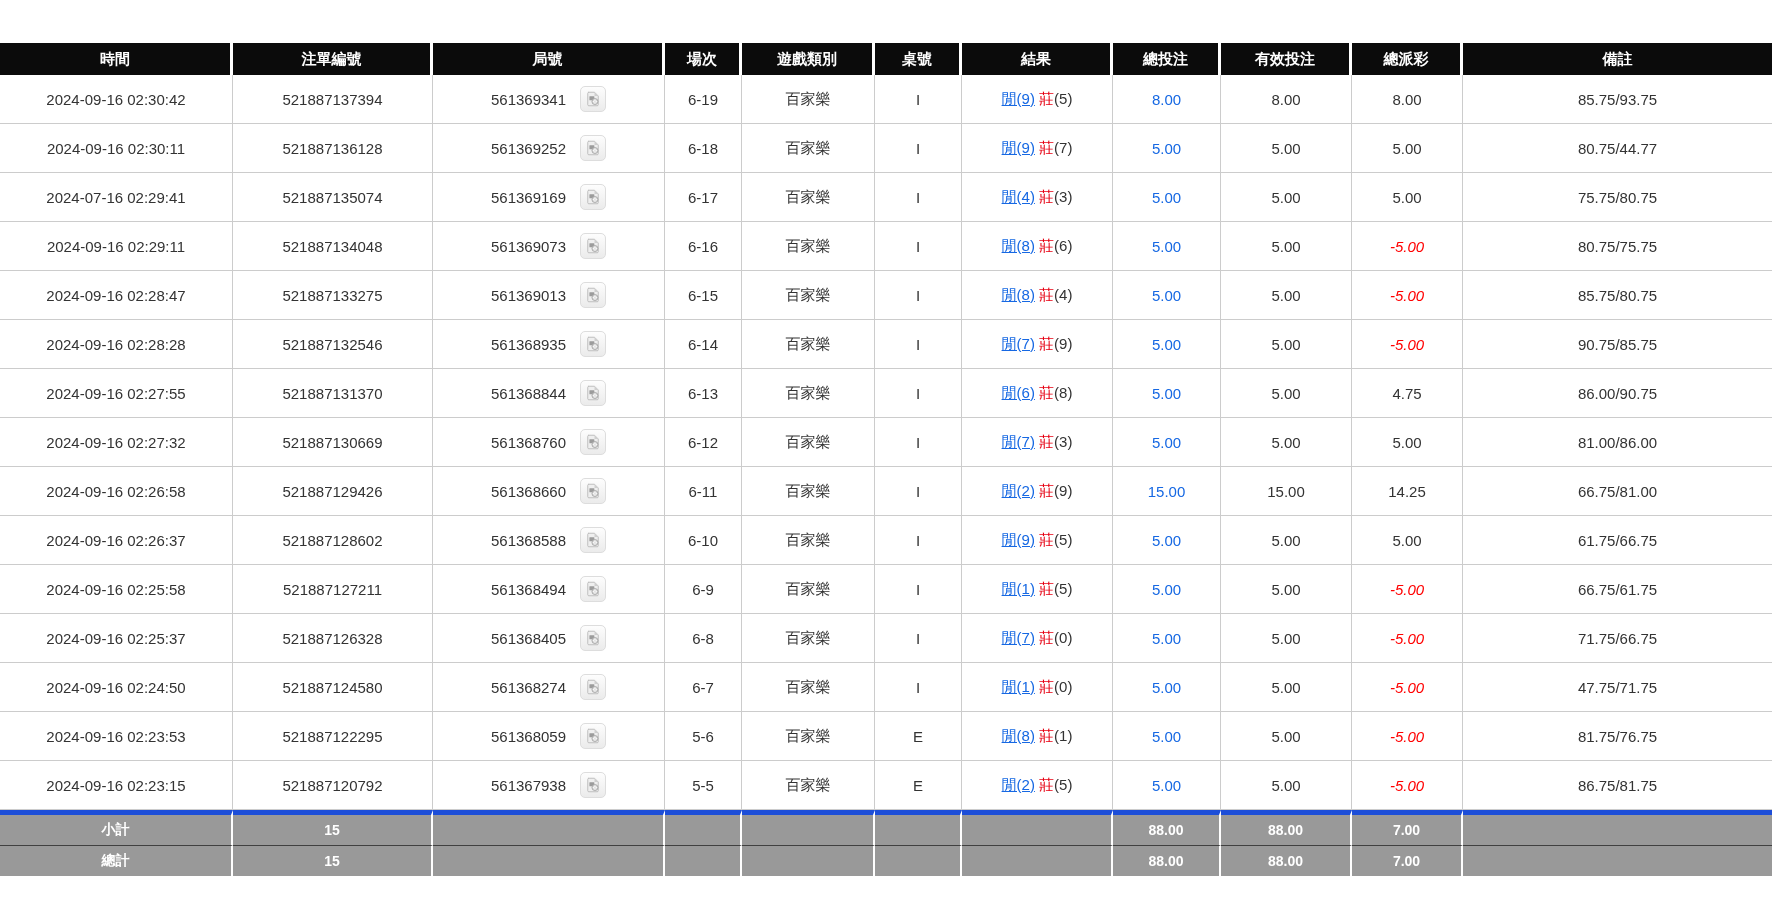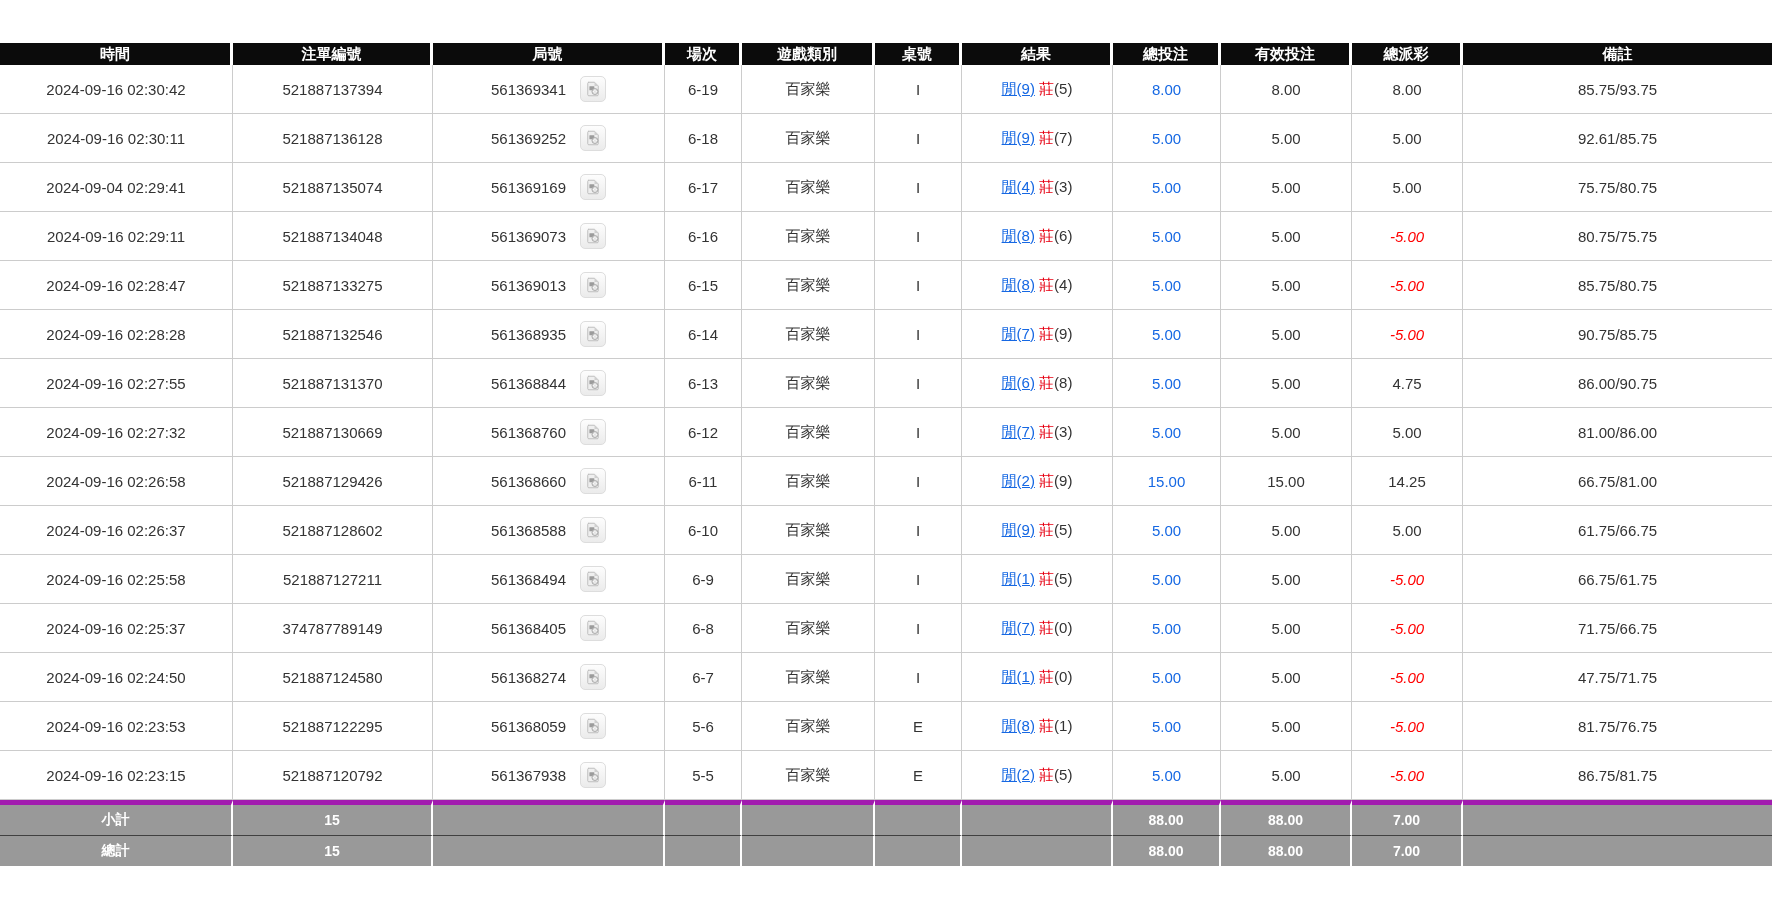--- a/index.html
+++ b/index.html
@@ -7,21 +7,21 @@
     width:1772px;height:901px;background:#ffffff;
     font-family:"Liberation Sans","DejaVu Sans",sans-serif;
     overflow:hidden;
   }
   table{
     border-collapse:separate;border-spacing:0;table-layout:fixed;
     width:1772px;margin-top:43px;
   }
   thead th{
     background:#0b0b0b;color:#ffffff;font-weight:bold;font-size:15px;
-    height:22px;padding:0;text-align:center;
+    height:32px;padding:0;text-align:center;
     border-right:3px solid #ffffff;overflow:hidden;white-space:nowrap;
   }
   thead th:last-child{border-right:none;}
   tbody td{
     background:#ffffff;color:#333333;font-size:15px;text-align:center;
     height:48px;padding:0;border-right:1px solid #cccccc;border-bottom:1px solid #cccccc;
     overflow:hidden;white-space:nowrap;
   }
   tbody td:last-child{border-right:none;}
   .round-wrap{display:flex;align-items:center;justify-content:center;gap:14px;}
@@ -36,21 +36,21 @@
   .res-banker{color:#e60012;}
   .res-banker-score{color:#333333;}
   .bet-link{color:#1668e3;cursor:pointer;}
   .neg{color:#ff0000;font-style:italic;}
   tfoot td{
     background:#999999;color:#ffffff;font-weight:bold;font-size:14px;
     text-align:center;height:30px;padding:0;
     border-right:2px solid #ffffff;overflow:hidden;white-space:nowrap;
   }
   tfoot td:last-child{border-right:none;}
-  tfoot tr.subtotal td{border-top:5px solid #a21caf;}
+  tfoot tr.subtotal td{border-top:5px solid #1d4ed8;}
   tfoot tr.grandtotal td{border-top:1px solid #404040;}
 </style>
 </head>
 <body>
 
 <table>
   <colgroup>
     <col style="width:233px">
       <col style="width:200px">
       <col style="width:232px">
@@ -148,25 +148,25 @@
           <span class="res-player">閒(9)</span>
           <span class="res-banker">莊</span><span class="res-banker-score">(7)</span>
         </td>
         <td>
           <span class="bet-link">5.00</span>
         </td>
         <td>5.00</td>
         <td>
           <span>5.00</span>
         </td>
-        <td>92.61/85.75</td>
-      </tr>
-
-      <tr>
-        <td>2024-09-04 02:29:41</td>
+        <td>80.75/44.77</td>
+      </tr>
+
+      <tr>
+        <td>2024-07-16 02:29:41</td>
         <td>521887135074</td>
         <td>
           <div class="round-wrap">
             <span>561369169</span>
             <button class="replay-btn" type="button">
               <span>
                 <svg width="18" height="18" viewBox="0 0 24 24">
                   <path d="M6 3h8l5 5v11.5a1.5 1.5 0 0 1-1.5 1.5h-11A1.5 1.5 0 0 1 5 19.5V4.5A1.5 1.5 0 0 1 6.5 3z" fill="#efefef" stroke="#b9b9b9" stroke-width="1.2"></path>
                   <path d="M14 3l5 5h-5z" fill="#cfcfcf"></path>
                   <rect x="7.2" y="8.2" width="6.6" height="5.6" rx="0.6" fill="#9c9c9c"></rect>
@@ -504,21 +504,21 @@
         </td>
         <td>5.00</td>
         <td>
           <span class="neg">-5.00</span>
         </td>
         <td>66.75/61.75</td>
       </tr>
 
       <tr>
         <td>2024-09-16 02:25:37</td>
-        <td>374787789149</td>
+        <td>521887126328</td>
         <td>
           <div class="round-wrap">
             <span>561368405</span>
             <button class="replay-btn" type="button">
               <span>
                 <svg width="18" height="18" viewBox="0 0 24 24">
                   <path d="M6 3h8l5 5v11.5a1.5 1.5 0 0 1-1.5 1.5h-11A1.5 1.5 0 0 1 5 19.5V4.5A1.5 1.5 0 0 1 6.5 3z" fill="#efefef" stroke="#b9b9b9" stroke-width="1.2"></path>
                   <path d="M14 3l5 5h-5z" fill="#cfcfcf"></path>
                   <rect x="7.2" y="8.2" width="6.6" height="5.6" rx="0.6" fill="#9c9c9c"></rect>
                   <circle cx="14.6" cy="15.4" r="4" fill="#dcdcdc" stroke="#9c9c9c" stroke-width="1"></circle>

